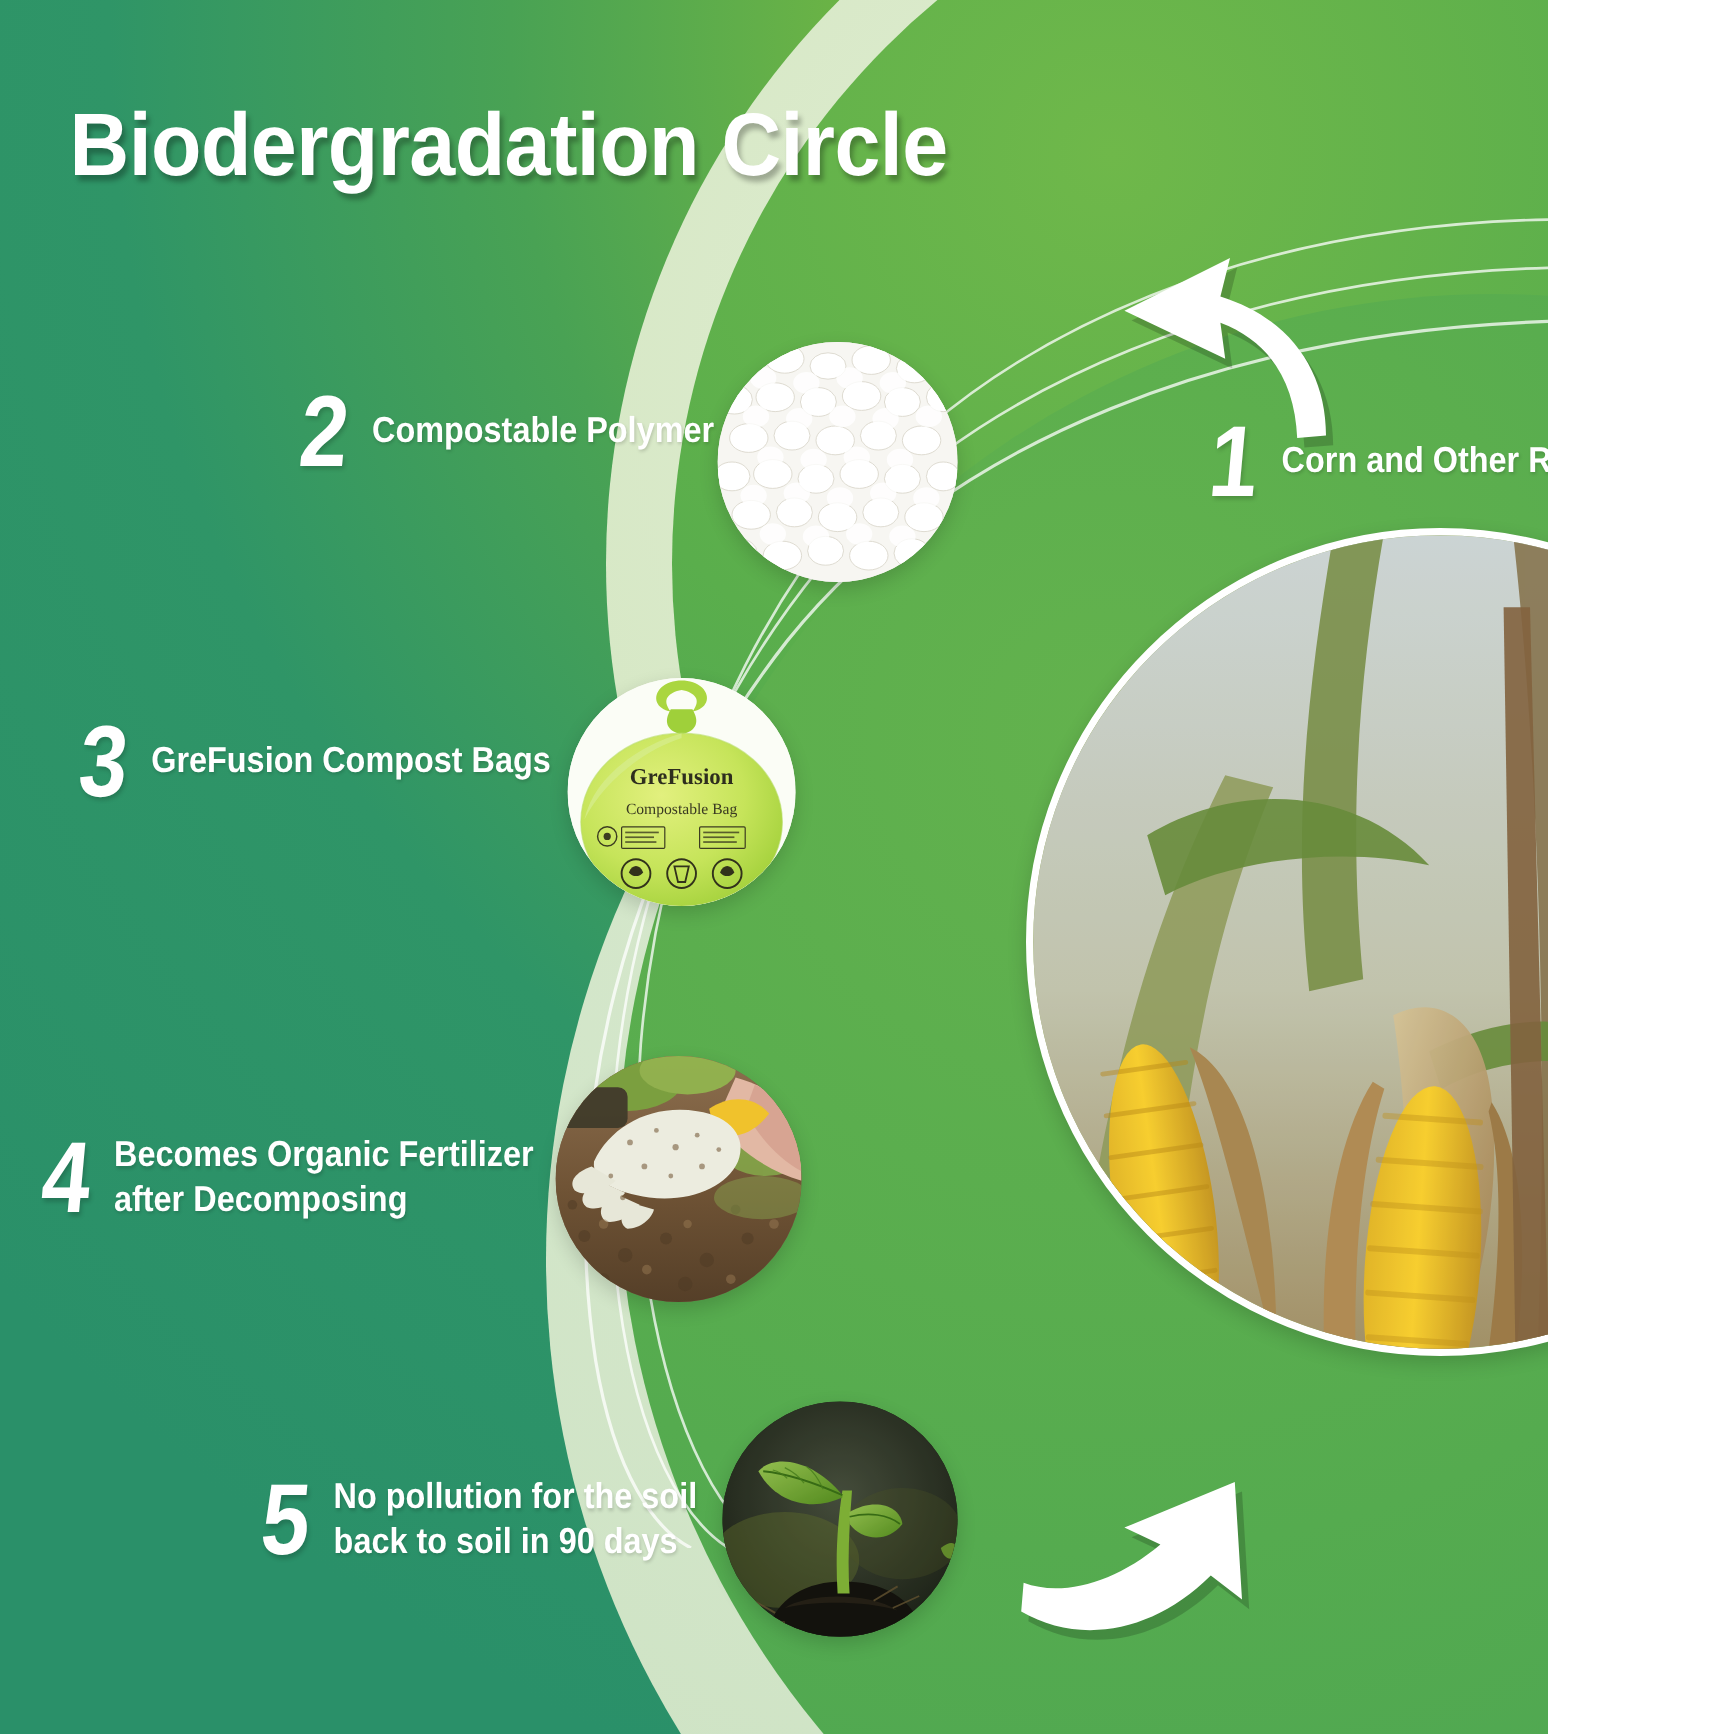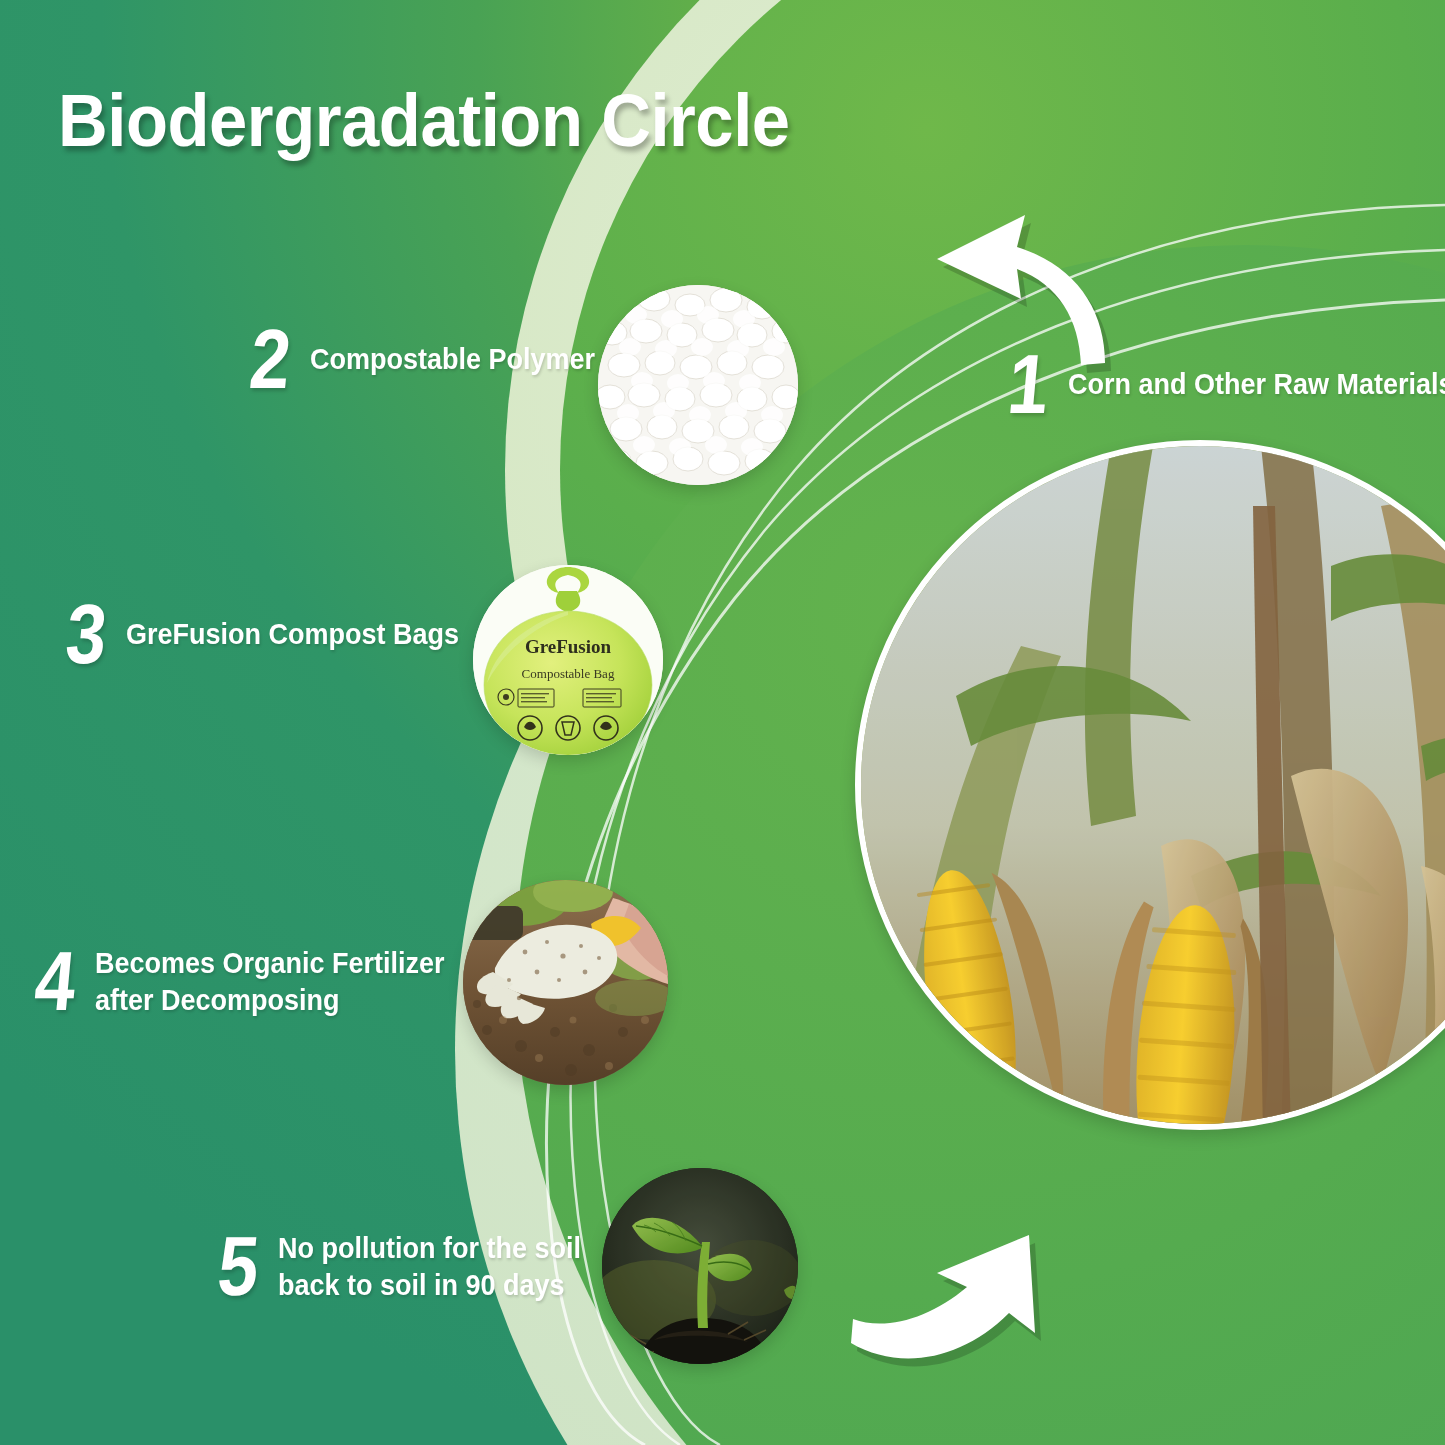--- a/index.html
+++ b/index.html
@@ -1,20 +1,20 @@
 <!DOCTYPE html>
 <html><head>
 <meta charset="utf-8">
 <style>
   html,body{margin:0;padding:0;background:#fff;}
   body{font-family:"Liberation Sans",sans-serif;}
 
   #canvas{
     position:relative;
-    width:1445px;height:1445px;
+    width:1290px;height:1445px;
     overflow:hidden;
     
     background:
       radial-gradient(130% 110% at 98% 2%, #a8c93c 0%, #8cc13f 16%, #6eb544 32%, #49a254 50%, #2f9567 70%, #2a9069 100%);
   }
 
   
   .bg-layer{position:absolute;inset:0;pointer-events:none;}
 
   

